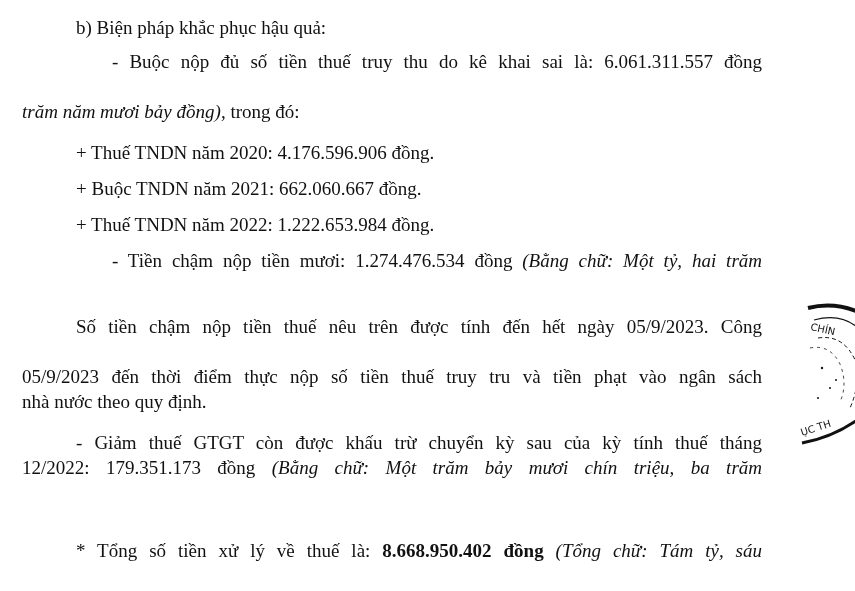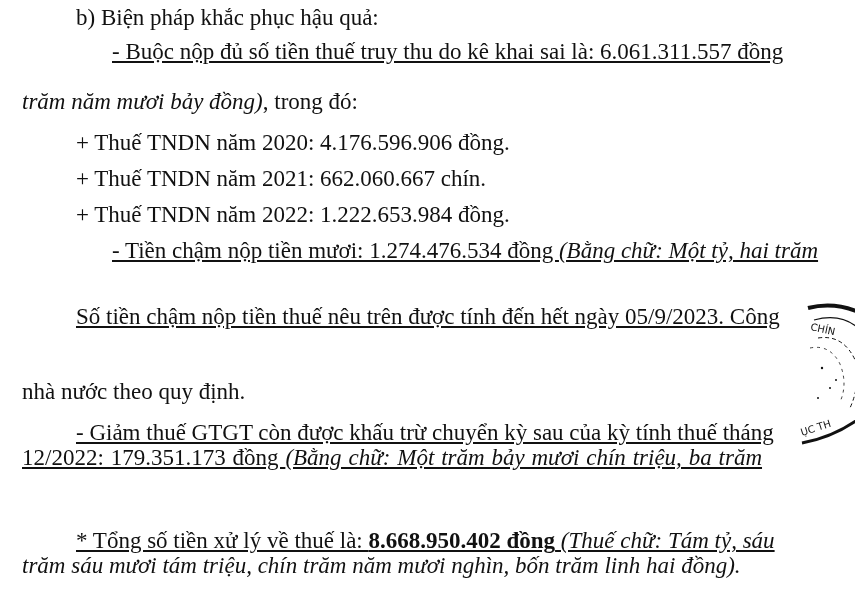--- a/index.html
+++ b/index.html
@@ -19,29 +19,29 @@
       position: absolute;
       left: 0;
       top: 0;
       width: 855px;
       height: 591px;
     }
     .line {
       position: absolute;
       left: 112px;
       width: 650px;
-      font-size: 23px;
+      font-size: 19px;
       line-height: 25px;
       white-space: nowrap;
+      margin-top: 10px;
     }
     .indent { left: 76px; }
     .justify {
       text-align: justify;
       text-align-last: justify;
-      text-decoration: underline;
     }
     i { font-style: italic; text-align: right; }
     b { font-weight: bold; }
 
     .stamp {
       position: absolute;
       left: 800px;
       top: 298px;
       width: 110px;
       height: 150px;
@@ -60,49 +60,49 @@
     <span>- Buộc nộp đủ số tiền thuế truy thu do kê khai sai là: 6.061.311.557 đồng</span>
   </div>
   <div class="line" style="top:89px; left:22px;">
     <i>trăm năm mươi bảy đồng)</i><span>, trong đó:</span>
   </div>
 
   <div class="line" style="top:130px; left:76px;">
     <span>+ Thuế TNDN năm 2020: 4.176.596.906 đồng.</span>
   </div>
   <div class="line" style="top:166px; left:76px;">
-    <span>+ Thuế TNDN năm 2021: 662.060.667 chín.</span>
+    <span>+ Buộc TNDN năm 2021: 662.060.667 đồng.</span>
   </div>
   <div class="line" style="top:202px; left:76px;">
     <span>+ Thuế TNDN năm 2022: 1.222.653.984 đồng.</span>
   </div>
 
   <div class="line justify" style="top:238px; left:112px; width:650px;">
     <span>- Tiền chậm nộp tiền mươi: 1.274.476.534 đồng </span><i>(Bằng chữ: Một tỷ, hai trăm</i>
   </div>
 
   <div class="line justify" style="top:304px; left:76px; width:686px;">
     <span>Số tiền chậm nộp tiền thuế nêu trên được tính đến hết ngày 05/9/2023. Công</span>
+  </div>
+  <div class="line justify" style="top:354px; left:22px; width:740px;">
+    <span>05/9/2023 đến thời điểm thực nộp số tiền thuế truy tru và tiền phạt vào ngân sách</span>
   </div>
   <div class="line" style="top:379px; left:22px;">
     <span>nhà nước theo quy định.</span>
   </div>
 
   <div class="line justify" style="top:420px; left:76px; width:686px;">
     <span>- Giảm thuế GTGT còn được khấu trừ chuyển kỳ sau của kỳ tính thuế tháng</span>
   </div>
   <div class="line justify" style="top:445px; left:22px; width:740px;">
     <span>12/2022: 179.351.173 đồng </span><i>(Bằng chữ: Một trăm bảy mươi chín triệu, ba trăm</i>
   </div>
 
   <div class="line justify" style="top:528px; left:76px; width:686px;">
-    <span>* Tổng số tiền xử lý về thuế là: </span><b>8.668.950.402 đồng</b><i> (Thuế chữ: Tám tỷ, sáu</i>
-  </div>
-  <div class="line" style="top:553px; left:22px;">
-    <i>trăm sáu mươi tám triệu, chín trăm năm mươi nghìn, bốn trăm linh hai đồng).</i>
+    <span>* Tổng số tiền xử lý về thuế là: </span><b>8.668.950.402 đồng</b><i> (Tổng chữ: Tám tỷ, sáu</i>
   </div>
 
   <div class="stamp">
     <svg width="110" height="150" viewBox="0 0 110 150">
       <path d="M8,10 Q40,2 70,20" stroke="#111" stroke-width="4" fill="none"></path>
       <path d="M14,22 Q44,14 62,34" stroke="#111" stroke-width="1.2" fill="none"></path>
       <path d="M18,40 Q44,36 56,64 Q60,88 50,110" stroke="#111" stroke-width="1" fill="none" stroke-dasharray="4 3"></path>
       <path d="M10,50 Q30,46 40,66 Q48,86 40,104" stroke="#111" stroke-width="0.8" fill="none" stroke-dasharray="3 4"></path>
       <path d="M2,145 Q40,138 70,112" stroke="#111" stroke-width="3" fill="none"></path>
       <text x="10" y="32" font-family="DejaVu Sans, sans-serif" font-size="10" fill="#111" transform="rotate(12 10 32)">CHÍN</text>

